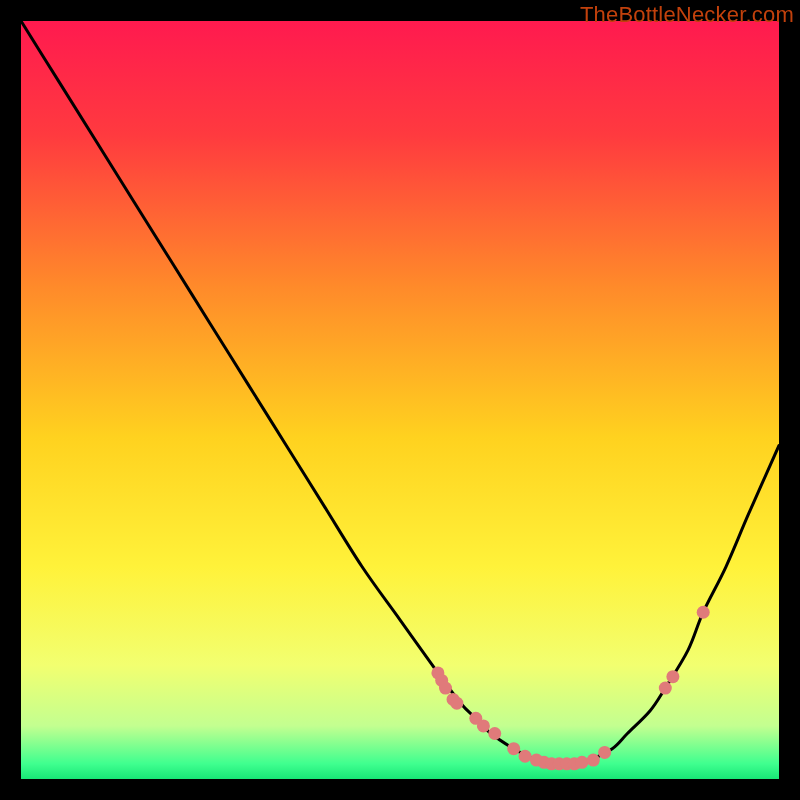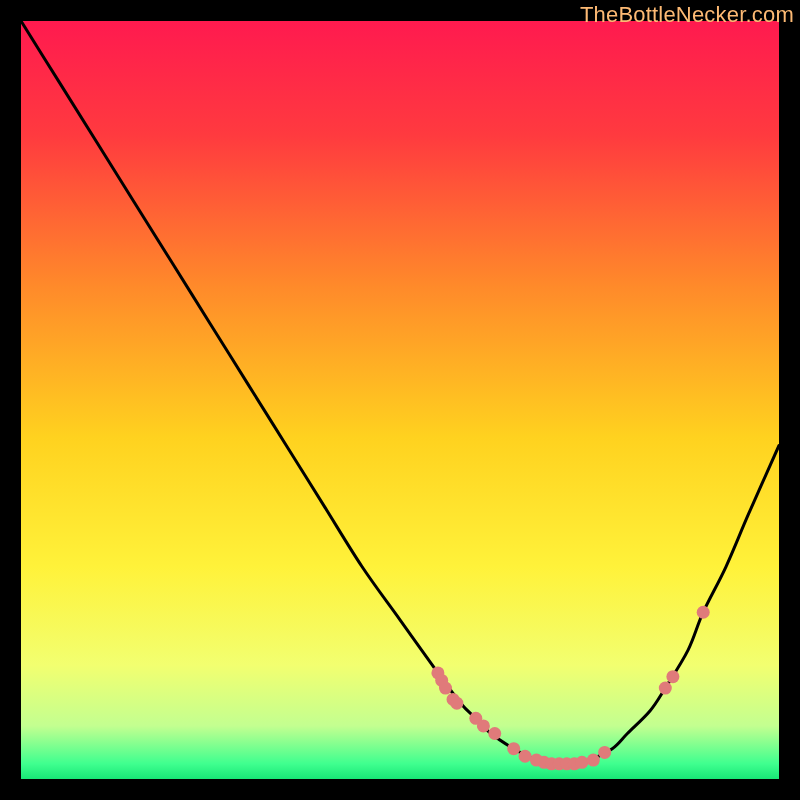--- a/index.html
+++ b/index.html
@@ -23,21 +23,21 @@
     position: absolute;
     left: 0;
     top: 0;
     width: 758px;
     height: 758px;
   }
   .watermark {
     position: absolute;
     top: 2px;
     right: 6px;
-    color: #fdba74;
+    color: #c2410c;
     font-size: 22px;
     font-weight: 500;
     letter-spacing: 0.2px;
     user-select: none;
   }
 </style>
 </head>
 <body>
 
 <div class="frame">

